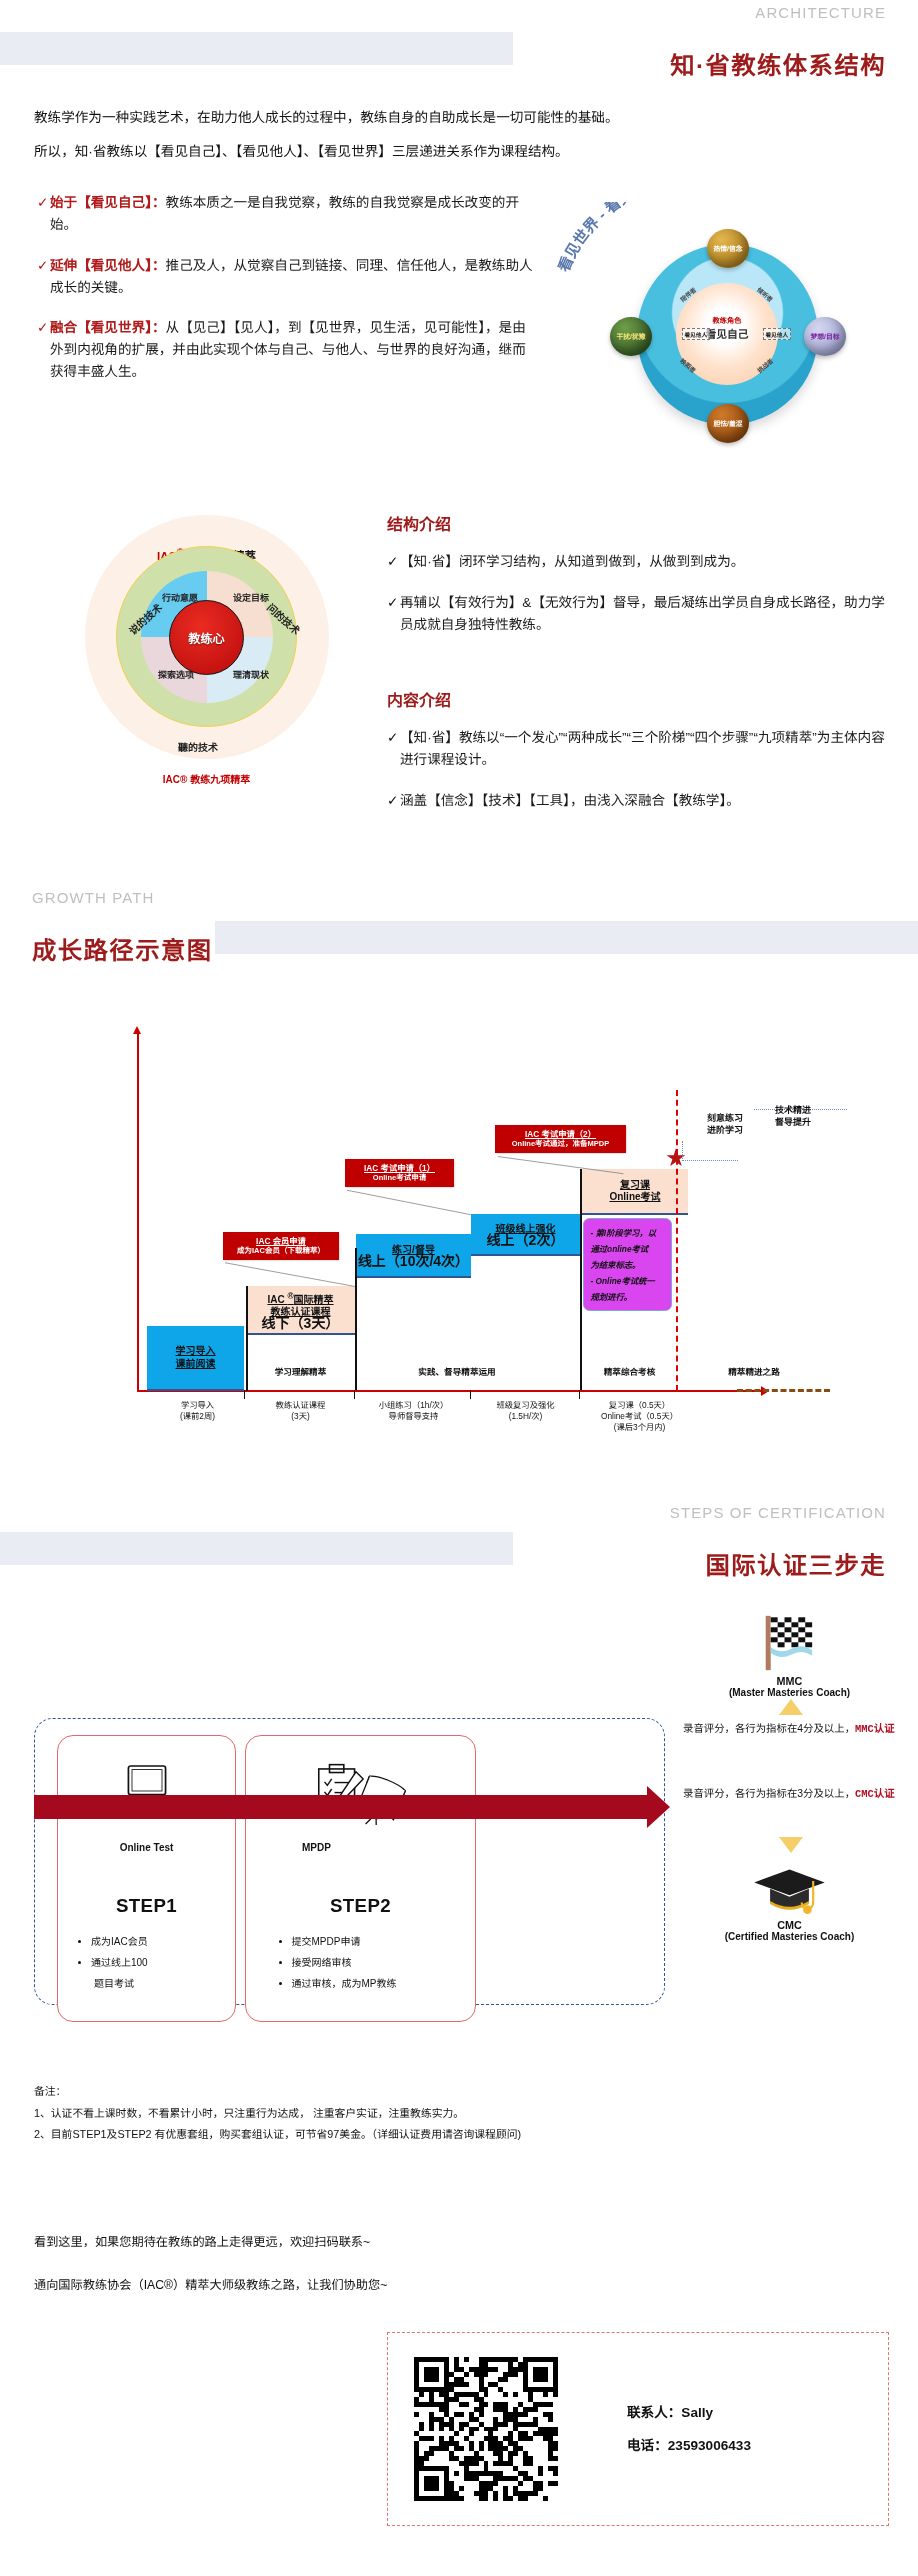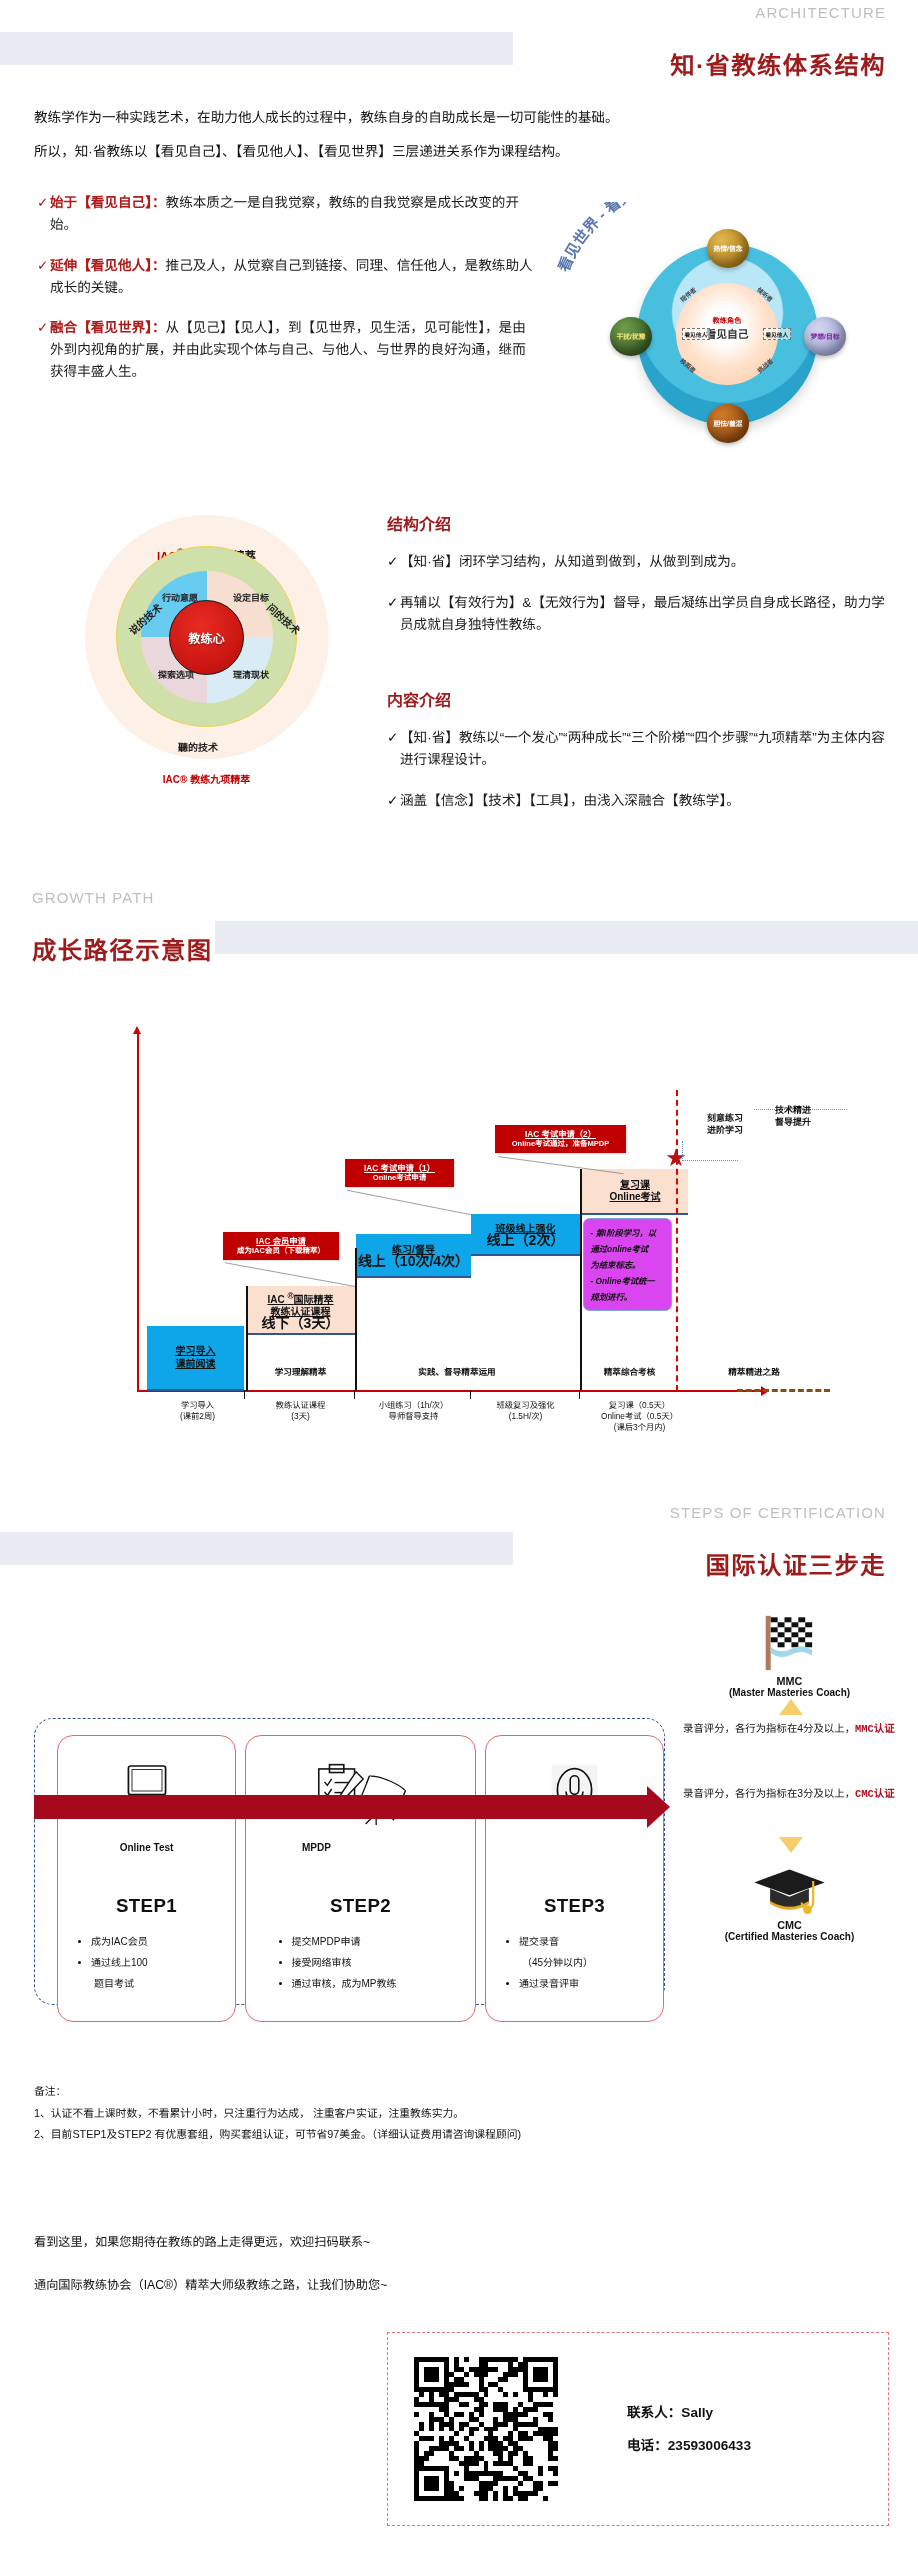--- a/index.html
+++ b/index.html
@@ -485,37 +485,20 @@
       </div>
       <div class="ico-cap" style="text-align:left;padding-left:56px;">MPDP</div>
       <div class="step-t">STEP2</div>
       <ul style="left:34px;">
         <li>提交MPDP申请</li>
         <li>接受网络审核</li>
         <li>通过审核，成为MP教练</li>
       </ul>
     </div>
 
-    <div class="cardbox" style="left:485px;width:179px;">
-      <div class="ico">
-        <svg width="57" height="57" viewBox="0 0 80 80">
-            <rect x="8" y="2" width="64" height="72" fill="#f4f4f4"></rect>
-            <ellipse cx="40" cy="38" rx="24" ry="30" fill="none" stroke="#111" stroke-width="2.4"></ellipse>
-            <rect x="34" y="18" width="12" height="26" rx="6" fill="none" stroke="#111" stroke-width="2.2"></rect>
-            <path d="M28 40 a12 12 0 0 0 24 0" fill="none" stroke="#111" stroke-width="2.2"></path>
-            <line x1="40" y1="52" x2="40" y2="62" stroke="#111" stroke-width="2.2"></line>
-          </svg>
-      </div>
-      <div class="ico-cap"></div>
-      <div class="step-t">STEP3</div>
-      <ul>
-        <li><span>提交录音</span><span class="sub">（45分钟以内）</span></li>
-        <li>通过录音评审</li>
-      </ul>
-    </div>
 
     <div class="redband" style="width:614px;"></div>
 
     <div class="goal" style="left:682px;top:5.7px;">
       <div>
         <svg width="66" height="60" viewBox="0 0 92 84">
           <rect x="12" y="4" width="7" height="76" fill="#b07a5c"></rect>
           <g>
             <rect x="19" y="6" width="58" height="42" fill="#fff"></rect>
             <g fill="#111">

